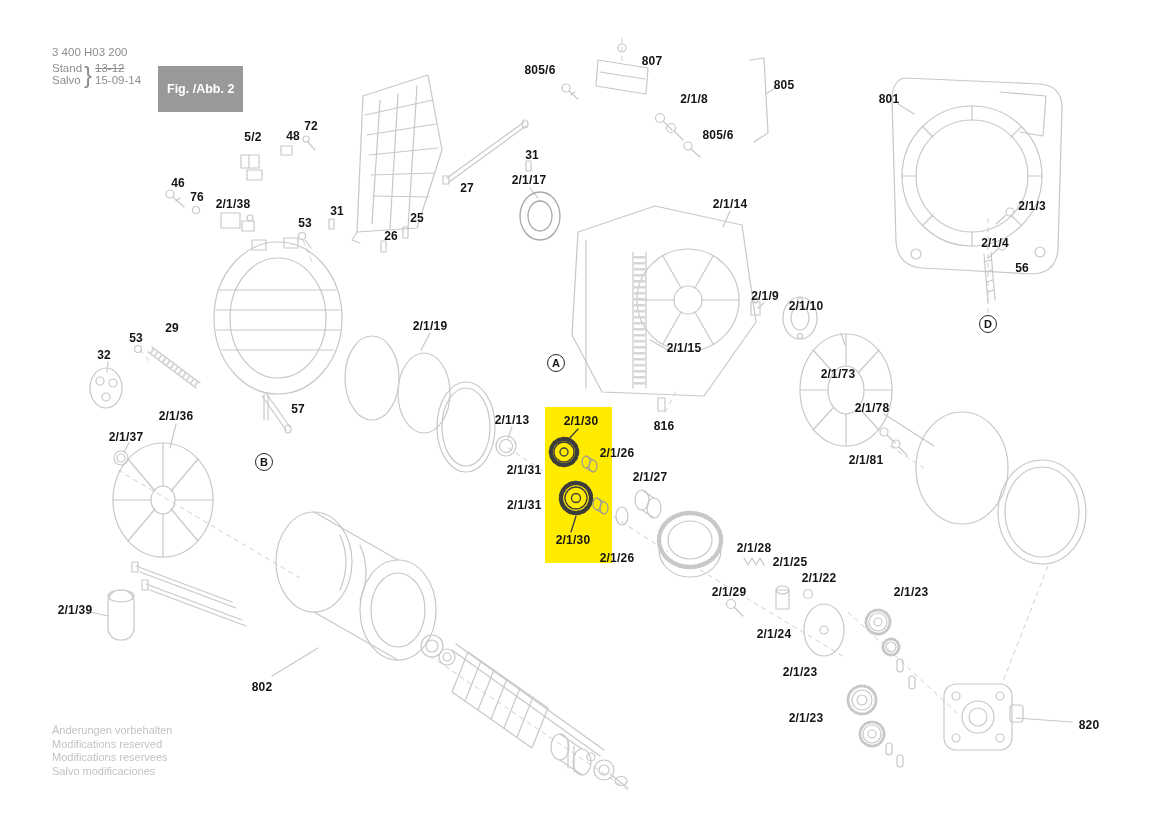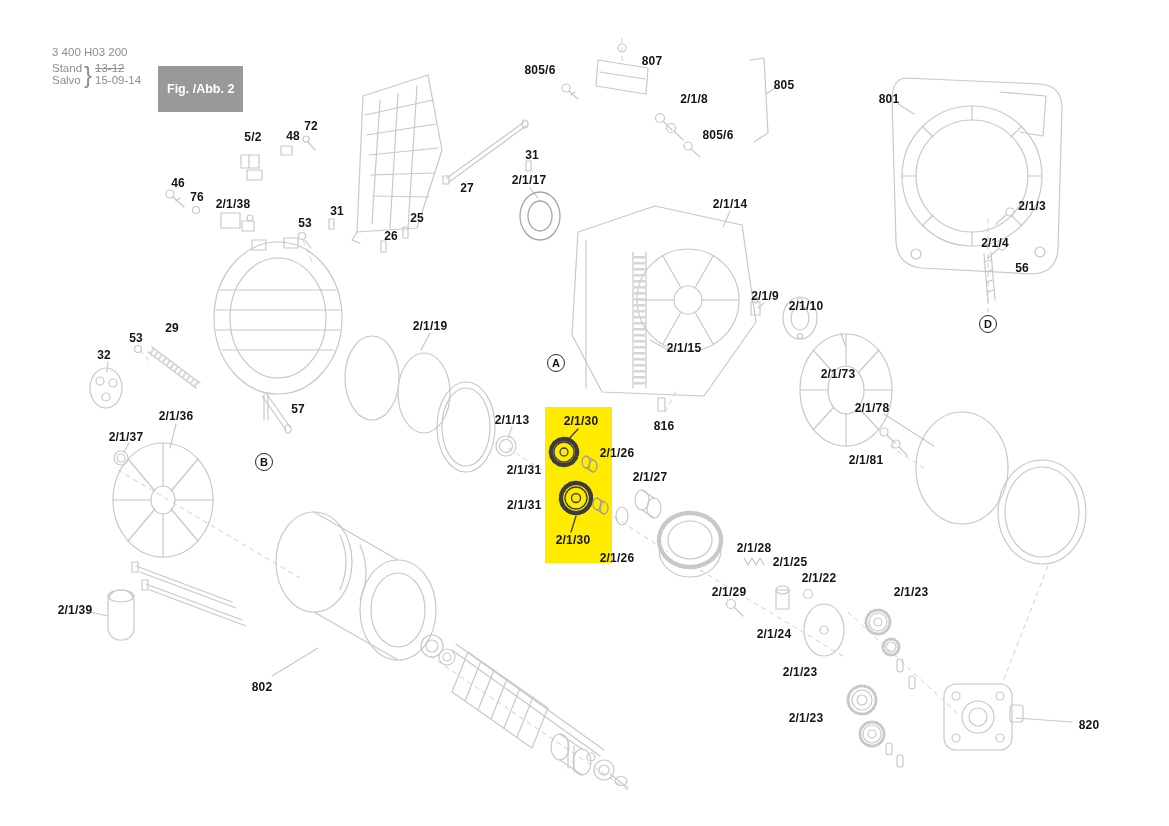--- a/index.html
+++ b/index.html
@@ -409,14 +409,20 @@
       <div class="part-label" style="left: 819px; top: 578px;">2/1/22</div>
       <div class="part-label" style="left: 774px; top: 634px;">2/1/24</div>
       <div class="part-label" style="left: 911px; top: 592px;">2/1/23</div>
       <div class="part-label" style="left: 800px; top: 672px;">2/1/23</div>
       <div class="part-label" style="left: 806px; top: 718px;">2/1/23</div>
       <div class="part-label" style="left: 1089px; top: 725px;">820</div>
       <div class="part-label" style="left: 262px; top: 680px; margin-top: 7px;">802</div>
       <div class="part-label" style="left: 75px; top: 610px;">2/1/39</div>
     </div>
 
+  <div class="footer">
+    <div>Änderungen vorbehalten</div>
+    <div>Modifications reserved</div>
+    <div>Modifications reservees</div>
+    <div>Salvo modificaciones</div>
+  </div>
 
 </div>
 
 </body></html>

